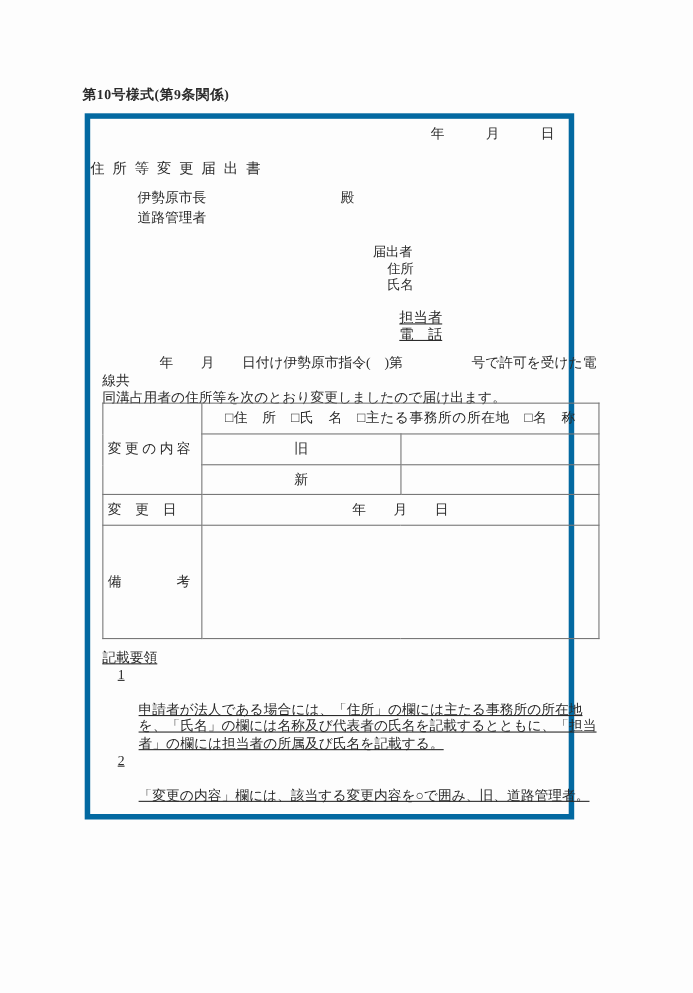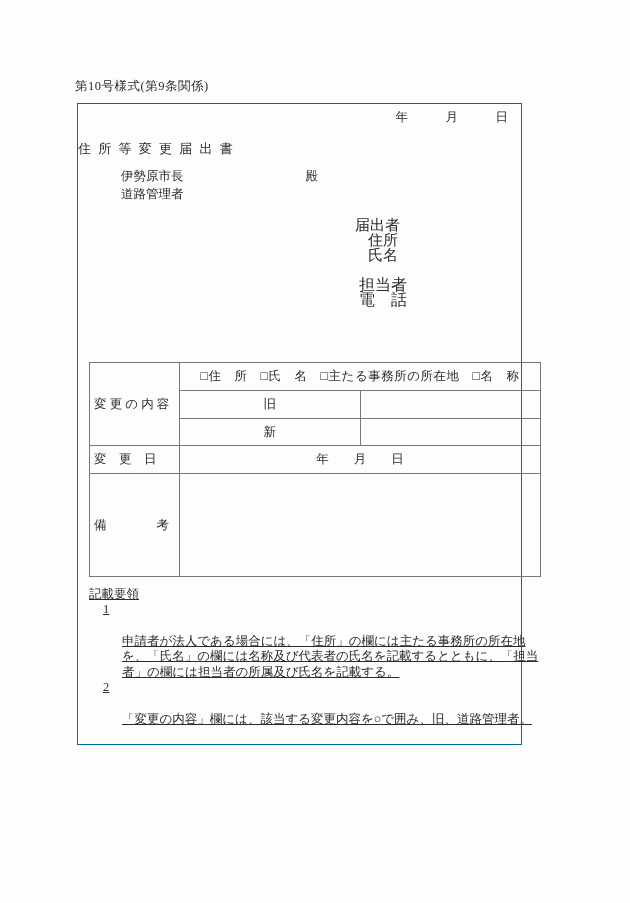--- a/index.html
+++ b/index.html
@@ -14,26 +14,27 @@
     position: relative;
     width: 630px; height: 903px;
     font-size: 12.5px;
     line-height: 1.2;
   }
   .form-number {
     position: absolute;
     left: 75px; top: 79px;
     font-size: 12.5px;
     letter-spacing: 0.5px;
+    font-weight: bold;
   }
   .outer-box {
     position: absolute;
     left: 77px; top: 103px;
     width: 445px; height: 642px;
-    border: 1px solid #0369a1;
+    border: 5px solid #0369a1;
   }
   .date-line {
     position: absolute;
     top: 6px; right: 13px;
     font-size: 12.5px;
   }
   .doc-title {
     position: absolute;
     top: 37px; left: 0; width: 100%;
     font-size: 13px;
@@ -42,30 +43,30 @@
   .addressee {
     position: absolute;
     left: 43px; top: 63px;
     font-size: 12.5px;
     line-height: 18px;
   }
   .addressee .honorific { margin-left: 122px; }
   .applicant {
     position: absolute;
     left: 257px; top: 114px;
-    font-size: 15px;
+    font-size: 12px;
     line-height: 15px;
-    margin-left: 20px;
   }
   .applicant .sub { margin-left: 13px; }
   .contact {
     position: absolute;
     left: 281px; top: 173px;
-    font-size: 16px;
+    font-size: 13px;
     line-height: 15px;
+    text-decoration: underline;
   }
   .body-par {
     position: absolute;
     left: 11px; top: 215px;
     width: 458px;
     font-size: 12.5px;
     line-height: 15.5px;
   }
   .body-par .l1 { text-indent: 52px; }
   table.change-table {
@@ -137,20 +138,24 @@
       <div>届出者</div>
       <div class="sub">住所</div>
       <div class="sub">氏名</div>
     </div>
 
     <div class="contact">
       <div>担当者</div>
       <div>電　話</div>
     </div>
 
+    <div class="body-par">
+      <div class="l1">年　　月　　日付け伊勢原市指令(　)第　　　　　号で許可を受けた電線共</div>
+      <div class="l2">同溝占用者の住所等を次のとおり変更しましたので届け出ます。</div>
+    </div>
 
     <table class="change-table">
       <tbody>
         <tr class="r-hdr">
           <td class="lblcol" rowspan="3">変 更 の 内 容</td>
           <td class="hdr-cell" colspan="2">□住　所　□氏　名　□主たる事務所の所在地　□名　称</td>
         </tr>
         <tr class="r-old">
           <td class="subcol">旧</td>
           <td class="valcol"></td>

